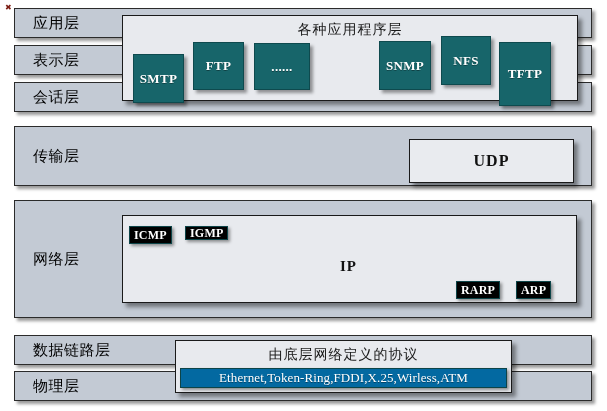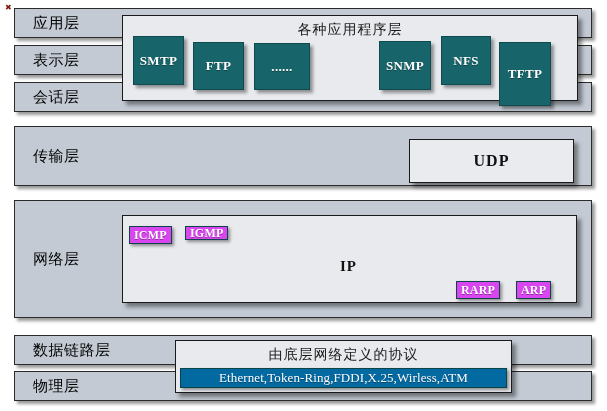--- a/index.html
+++ b/index.html
@@ -93,21 +93,21 @@
     font-family: "Liberation Serif", "DejaVu Serif", serif;
     font-weight: bold;
     font-size: 16px;
     letter-spacing: 1px;
     box-shadow: 4px 4px 4px rgba(0,0,0,0.42);
   }
 
   
   .badge {
     position: absolute;
-    background: #d946ef;
+    background: #000000;
     border: 1px solid #0d4448;
     box-sizing: border-box;
     display: flex;
     align-items: center;
     justify-content: center;
     color: #ffffff;
     font-family: "Liberation Serif", "DejaVu Serif", serif;
     font-weight: bold;
     font-size: 12px;
     letter-spacing: 0.2px;
@@ -191,21 +191,21 @@
   </div>
 
   <div class="layer-bar thin" style="left:14px; top:371px; width:578px; height:30px;">
     <span class="layer-label">物理层</span>
   </div>
 
   <div class="overlay-panel" style="left:122px; top:15px; width:456px; height:86px;">
     <div class="panel-title" style="top:5px;">各种应用程序层</div>
   </div>
 
-  <div class="proto-chip" style="left:133px; top:36px; width:51px; height:49px;">
+  <div class="proto-chip" style="left:133px; top:54px; width:51px; height:49px;">
     <span>SMTP</span>
   </div>
   <div class="proto-chip" style="left:193px; top:42px; width:51px; height:48px;">
     <span>FTP</span>
   </div>
   <div class="proto-chip" style="left:254px; top:43px; width:56px; height:47px;">
     <span>......</span>
   </div>
   <div class="proto-chip" style="left:379px; top:41px; width:52px; height:49px;">
     <span>SNMP</span>

